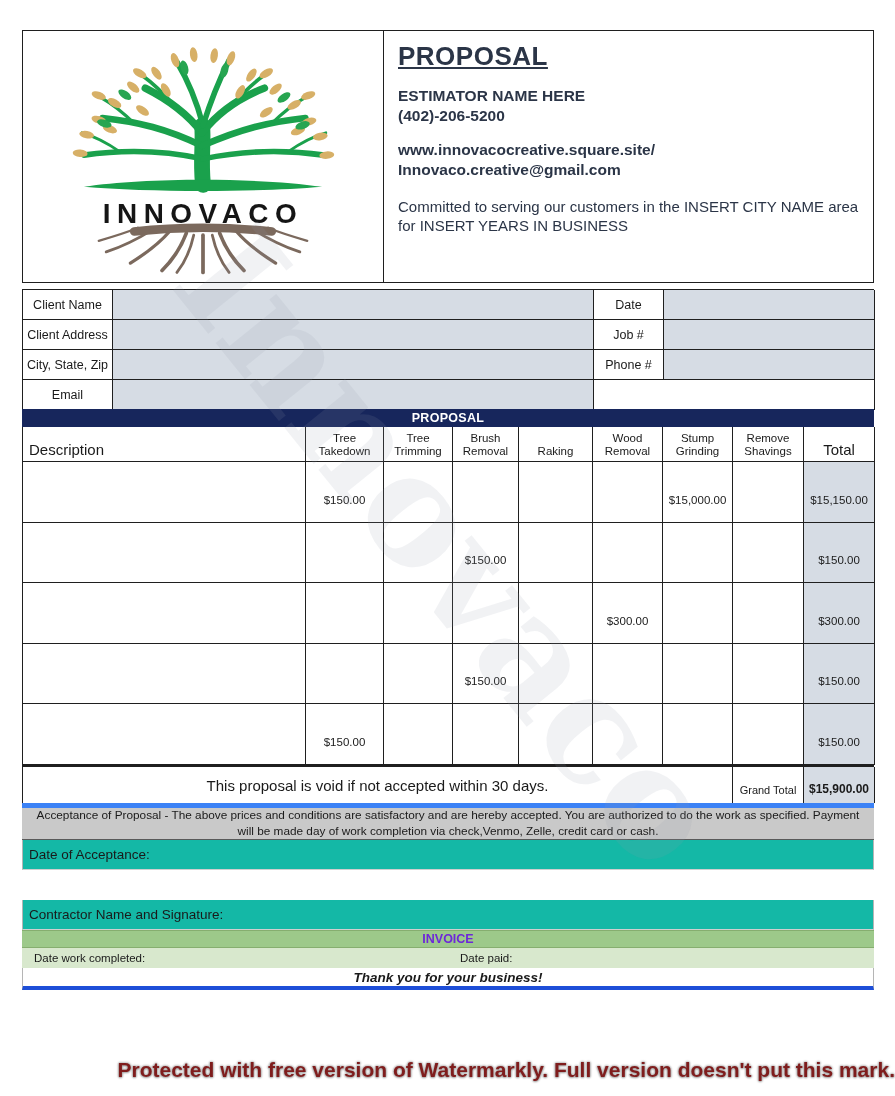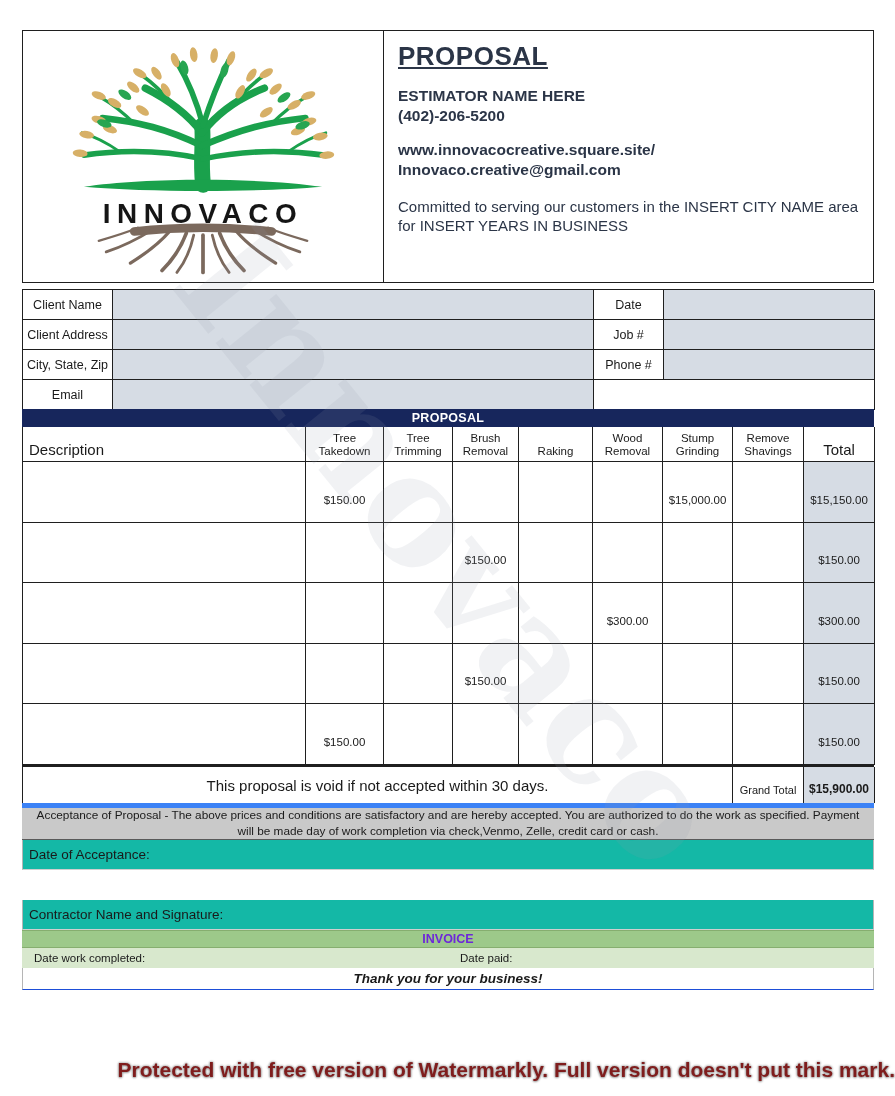--- a/index.html
+++ b/index.html
@@ -47,21 +47,21 @@
   .acceptance span{font-size:11.8px;line-height:1.32;text-align:center;max-width:838px;display:block;}
 
   
   .sigrow{position:absolute;left:22px;width:852px;height:30px;background:#14b8a6;border-left:1px solid #b5b5b5;border-right:1px solid #b5b5b5;border-bottom:1px solid #cfcfcf;display:flex;align-items:center;padding-left:6px;font-size:13.5px;box-sizing:border-box;}
   .sig1{top:840px;} .sig2{top:870px;} .sig3{top:900px;}
 
   
   .invoicebar{position:absolute;left:22px;top:930px;width:852px;height:18px;background:#9dc98a;display:flex;align-items:center;justify-content:center;font-weight:bold;font-size:12.5px;color:#6d28d9;border-top:1px solid #86ae6f;border-bottom:1px solid #86ae6f;box-sizing:border-box;}
   .invoicefields{position:absolute;left:22px;top:948px;width:852px;height:20px;background:#d8e8cd;display:flex;font-size:11.5px;align-items:center;box-sizing:border-box;}
   .invoicefields .half{width:50%;padding-left:12px;box-sizing:border-box;}
-  .thanks{position:absolute;left:22px;top:968px;width:852px;height:22px;display:flex;align-items:center;justify-content:center;font-size:13.5px;font-weight:bold;font-style:italic;border-left:1px solid #b5b5b5;border-right:1px solid #b5b5b5;border-bottom:1px solid #1d4ed8;box-sizing:border-box;background:#fff;}
+  .thanks{position:absolute;left:22px;top:968px;width:852px;height:22px;display:flex;align-items:center;justify-content:center;font-size:13.5px;font-weight:bold;font-style:italic;border-left:1px solid #b5b5b5;border-right:1px solid #b5b5b5;border-bottom:4px solid #1d4ed8;box-sizing:border-box;background:#fff;}
 
   
   .wm-diag{position:absolute;left:60px;top:460px;width:780px;text-align:center;font-size:150px;font-weight:bold;font-family:"DejaVu Serif",serif;color:rgba(145,152,168,0.13);transform:rotate(51deg);pointer-events:none;z-index:9;white-space:nowrap;}
   .wm-bottom{position:absolute;left:0;top:1058px;width:100%;text-align:right;font-size:21px;font-weight:bold;color:#7f1d1d;z-index:10;pointer-events:none;
     text-shadow:0 1px 2px rgba(160,160,160,.95),0 -1px 2px rgba(200,200,200,.85),1px 0 2px rgba(185,185,185,.85),-1px 0 2px rgba(185,185,185,.85);}
 </style>
 </head>
 <body>
 
 <div class="sheet">

